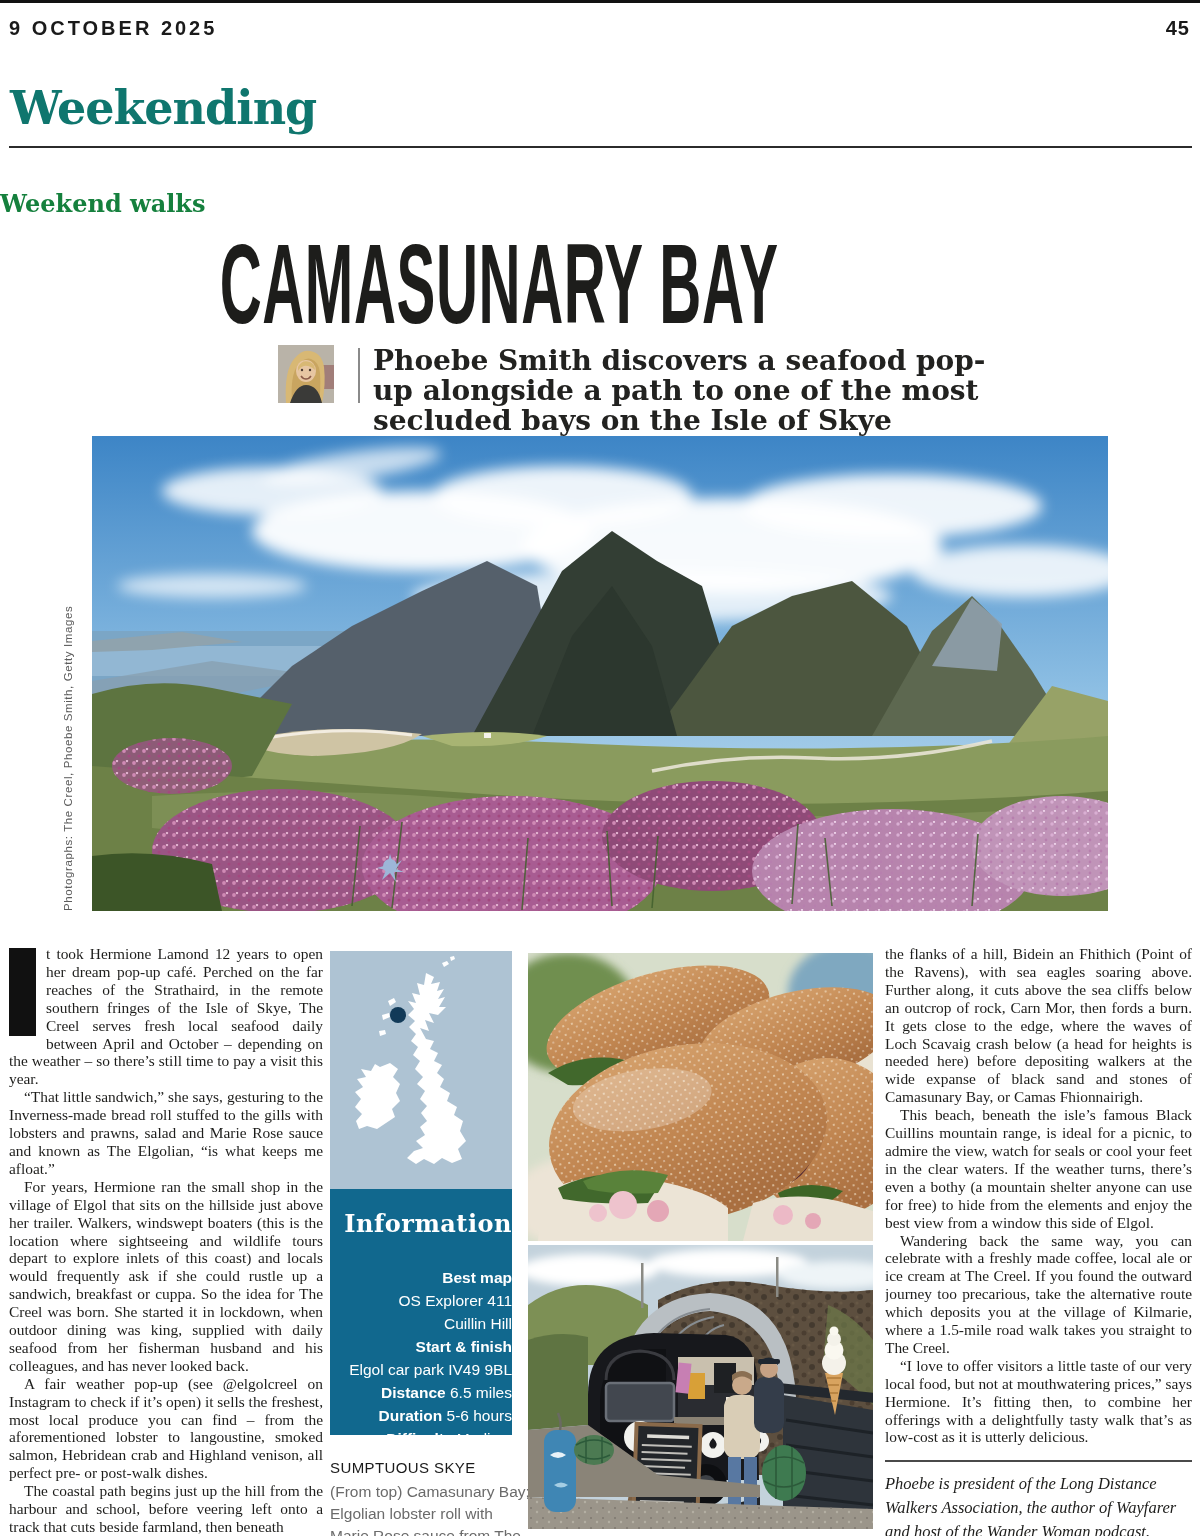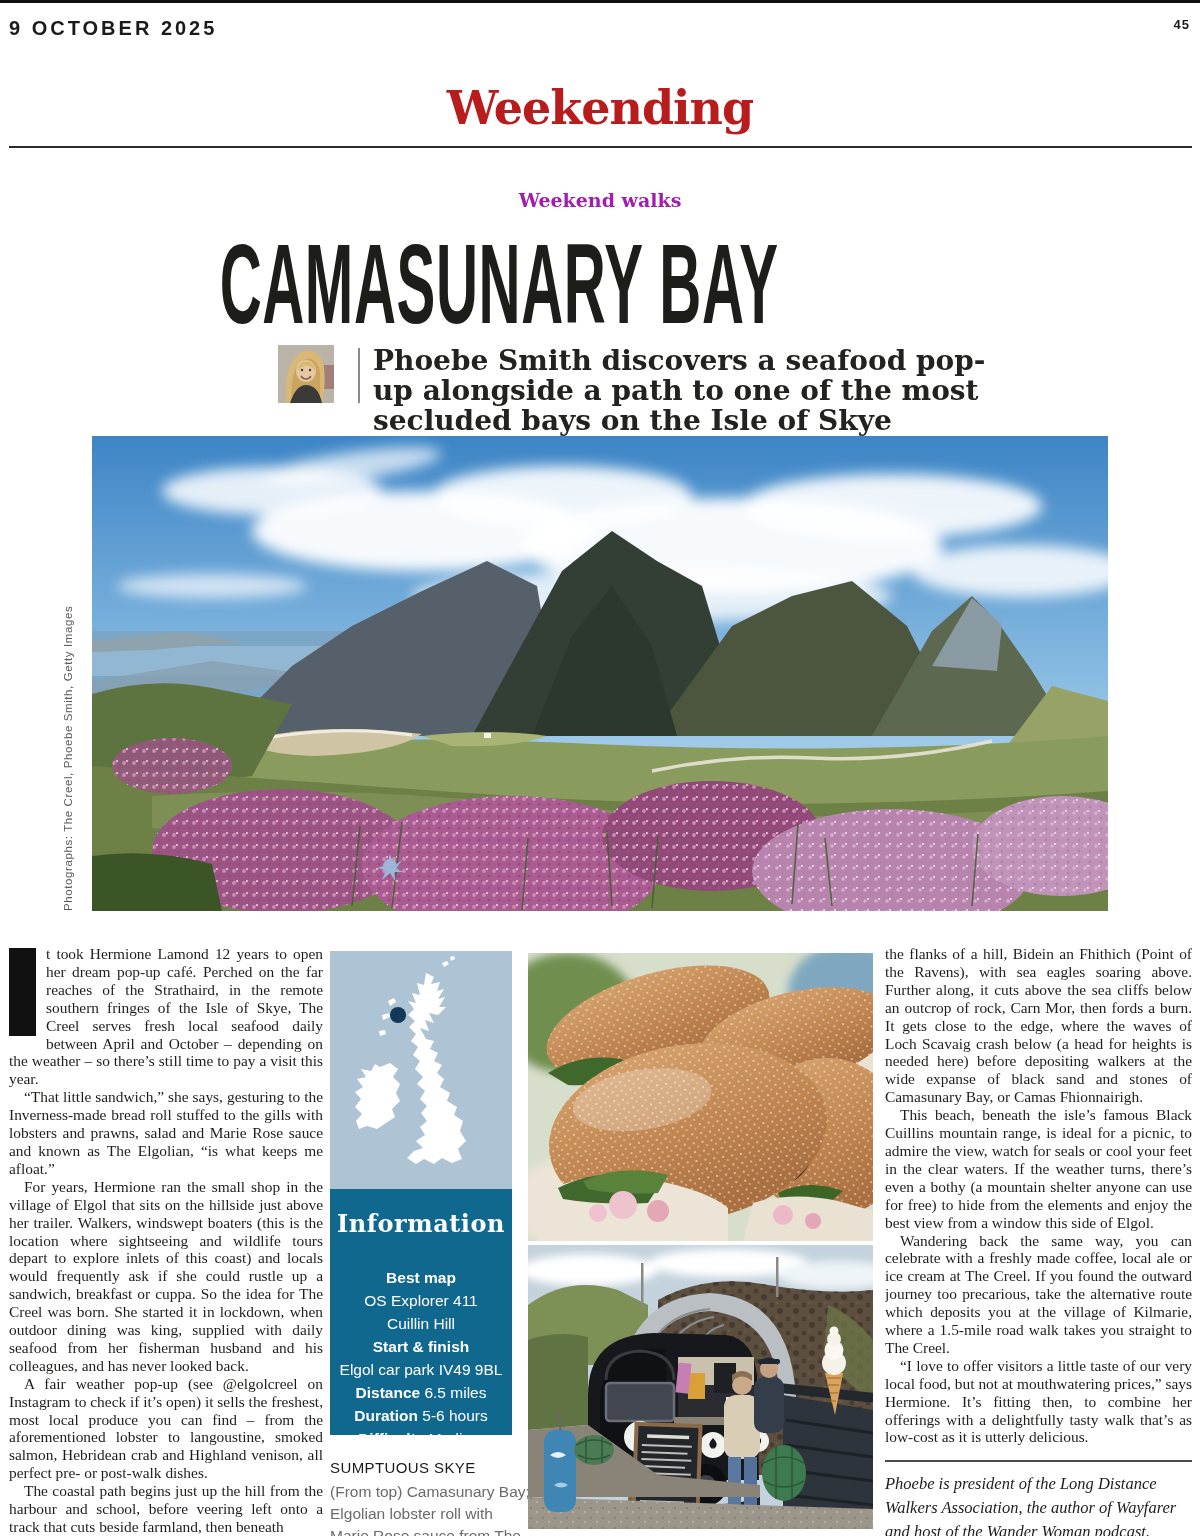--- a/index.html
+++ b/index.html
@@ -9,35 +9,35 @@
     background:#ffffff; overflow:hidden; border-top:3px solid #111;
   }
   
   .folio-date {
     position:absolute; left:9px; top:14px;
     font-family:"Liberation Sans", sans-serif; font-size:20px; font-weight:600;
     letter-spacing:3px; color:#1a1a1a;
   }
   .folio-num {
     position:absolute; right:10px; top:14px;
-    font-family:"Liberation Sans", sans-serif; font-size:13px; font-weight:600;
+    font-family:"Liberation Sans", sans-serif; font-size:20px; font-weight:600;
     letter-spacing:1px; color:#1a1a1a;
   }
   .section-title {
-    position:absolute; right:10px; top:78px; width:1180px; text-align:center;
+    position:absolute; right:10px; top:78px; width:1180px; text-align:left;
     font-family:"DejaVu Serif", serif; font-weight:bold; font-size:46px;
-    color:#b91c1c; letter-spacing:-1px;
+    color:#0f766e; letter-spacing:-1px;
   }
   .masthead-rule {
     position:absolute; left:9px; top:143px; width:1183px; height:2px; background:#2b2b2b;
   }
   
   .kicker {
-    position:absolute; left:0; top:186px; width:1200px; text-align:center;
-    font-family:"DejaVu Serif", serif; font-weight:bold; font-size:19px; color:#a21caf;
+    position:absolute; left:0; top:186px; width:1200px; text-align:left;
+    font-family:"DejaVu Serif", serif; font-weight:bold; font-size:24px; color:#15803d;
   }
   .headline-wrap {
     position:absolute; left:0; top:222px; width:1200px; height:118px;
     display:flex; align-items:center; overflow:visible;
   }
   .headline {
     font-family:"Liberation Sans", sans-serif; font-weight:700; font-size:104px;
     color:#1d1d1b; white-space:nowrap; transform:scaleX(0.56) scaleY(1.08);
     letter-spacing:1px;
   }
@@ -69,21 +69,21 @@
     float:left; width:27px; height:88px; margin:3px 10px 0 0;
     background:#111; color:transparent; overflow:hidden;
     font-family:"Liberation Sans", sans-serif; font-weight:bold; font-size:80px;
   }
   .bio-rule { width:100%; height:2px; background:#4a4a4a; margin:14px 0 10px 0; }
   .bio { font-style:italic; font-size:16.5px; line-height:24px; text-align:left; text-indent:0 !important; }
   
   .map-panel { position:absolute; left:330px; top:948px; width:182px; height:238px; background:#aec3d3; }
   .info-box  {
     position:absolute; left:330px; top:1186px; width:182px; height:246px;
-    background:#11688e; color:#ffffff; text-align:center;
+    background:#11688e; color:#ffffff; text-align:right;
   }
   .info-title {
     font-family:"DejaVu Serif", serif; font-weight:bold; font-size:24px;
     padding-top:20px; letter-spacing:0.5px;
   }
   .info-lines { margin-top:28px; font-family:"Liberation Sans", sans-serif; font-size:15.5px; line-height:23px; }
   .info-lines .b { font-weight:bold; }
   .caption { position:absolute; left:330px; top:1456px; width:200px; font-family:"Liberation Sans", sans-serif; }
   .caption-title { font-size:15px; font-weight:normal; color:#1a1a1a; letter-spacing:0.4px; }
   .caption-text  { margin-top:5px; font-size:15.5px; line-height:22px; color:#6b6b6b; }

